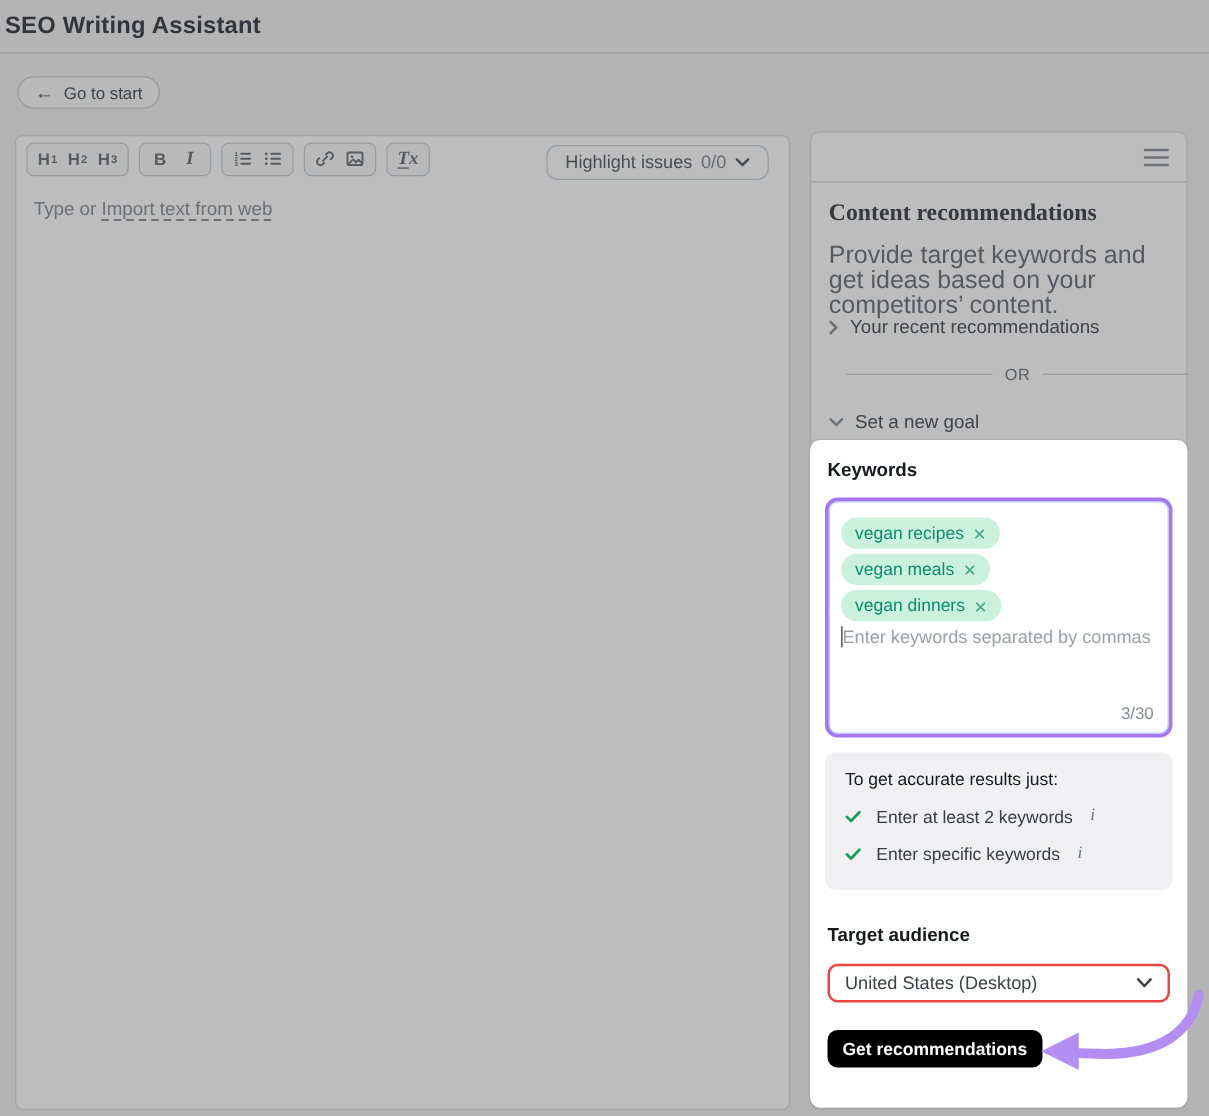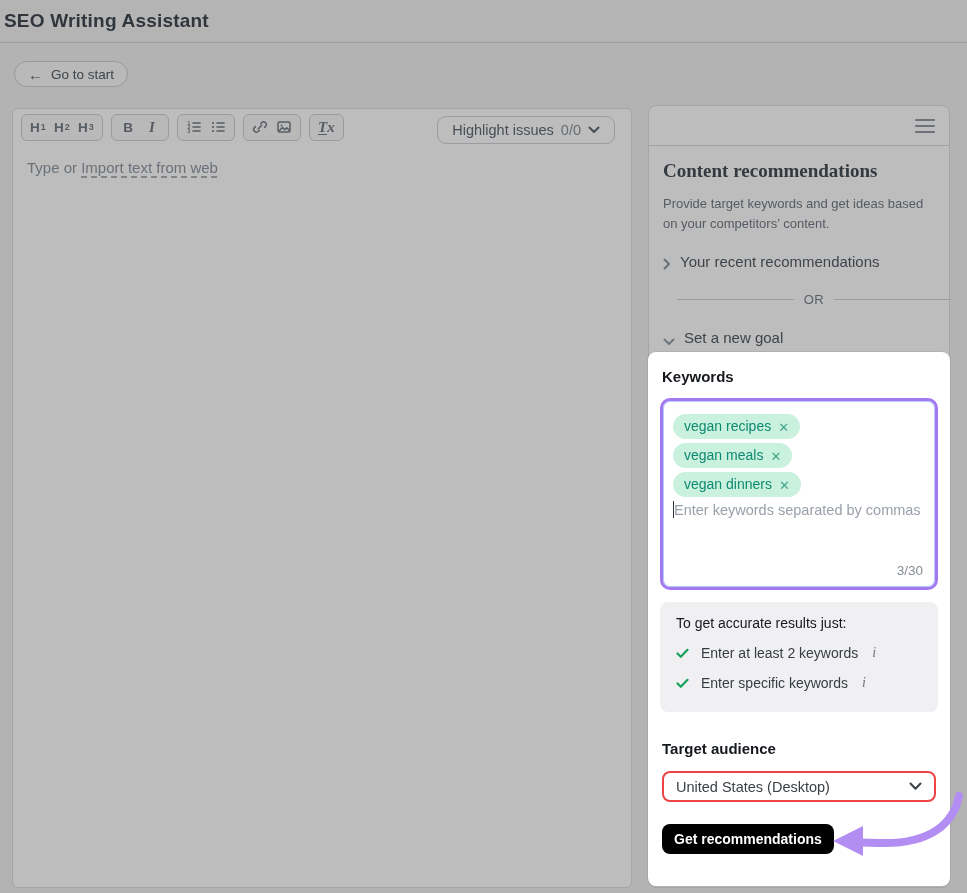--- a/index.html
+++ b/index.html
@@ -70,23 +70,23 @@
     background:#bdbdbd; border:1px solid #a5a5a5; border-radius:8px;
   }
   .rec-toolbar {
     position:absolute; left:0; top:0; right:0; height:40px;
     border-bottom:1px solid #a2a2a2; display:flex; align-items:center; justify-content:flex-end; padding-right:14px;
   }
   .menu-btn { width:20px; height:16px; display:flex; flex-direction:column; justify-content:space-between; padding:1px 0; cursor:pointer; background:none; border:none; }
   .menu-btn i { display:block; height:2px; background:#6d7278; border-radius:1px; }
 
   .rec-title { position:absolute; left:14px; top:54px; font-size:19px; font-weight:bold; color:#343a40;font-family:Liberation Serif, serif; }
-  .rec-sub { position:absolute; left:14px; top:88px; width:266px; font-size:13px; line-height:20px; color:#555b62; }
-
-  .row-toggle { position:absolute; left:14px; display:flex; align-items:flex-end; gap:9px; cursor:pointer; background:none; border:none; }
+  .rec-sub { position:absolute; left:14px; top:88px; width:266px; font-size:20px; line-height:20px; color:#555b62; }
+
+  .row-toggle { position:absolute; left:14px; display:flex; align-items:center; gap:9px; cursor:pointer; background:none; border:none; }
   .row-toggle .lbl { font-size:15px; color:#3e444b; }
   .recent-row { top:147px; }
   .newgoal-row { top:223px; }
 
   .or-divider { position:absolute; left:28px; top:186px; width:274px; display:flex; align-items:center; gap:10px; }
   .or-divider .line { flex:1; height:1px; background:#9a9da0; }
   .or-divider .or-text { font-size:13px; color:#595f66; letter-spacing:.5px; }
 
   
   .goal-section {

